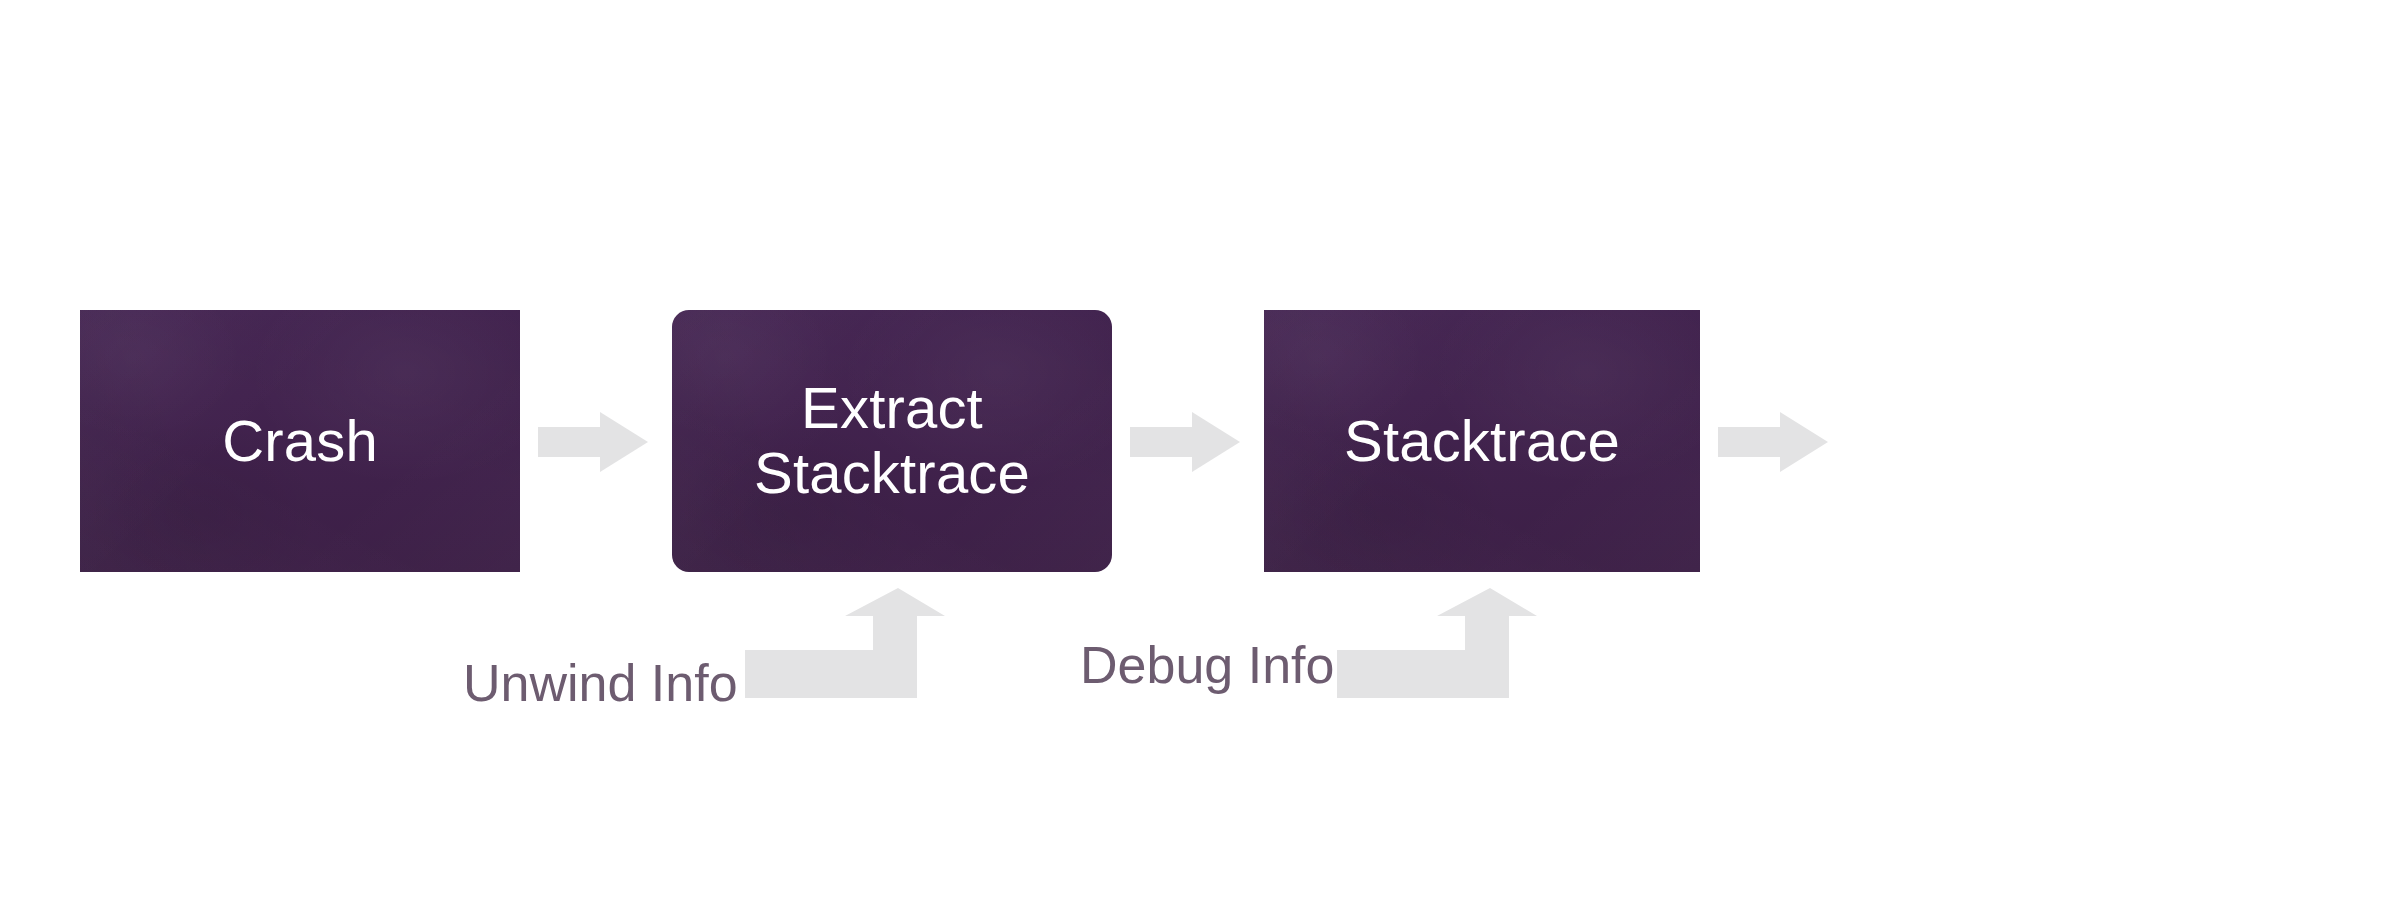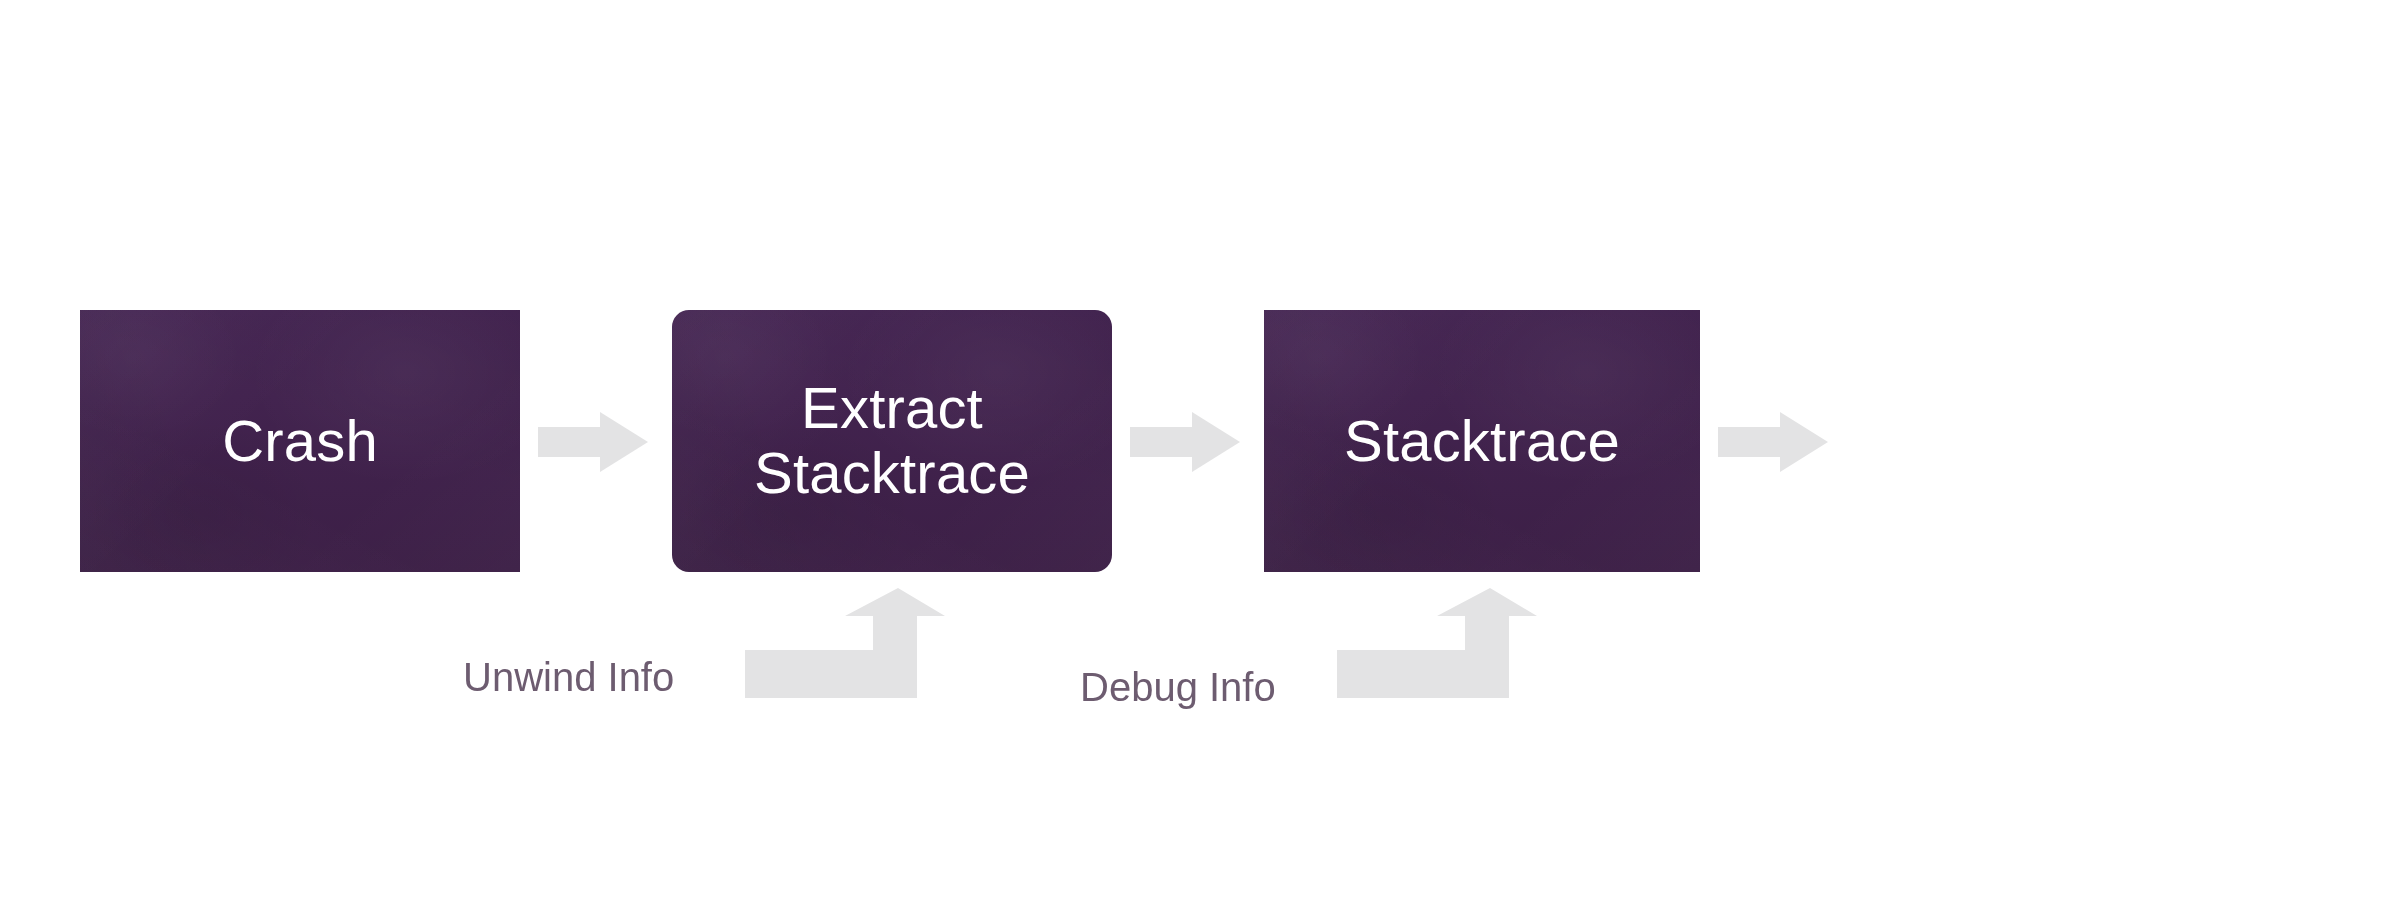--- a/index.html
+++ b/index.html
@@ -82,27 +82,27 @@
   }
   .arrow-bent svg { display: block; width: 100%; height: 100%; }
 
   #bent-unwind { left: 745px;  top: 588px; }
   #bent-debug  { left: 1337px; top: 588px; }
 
   
   .feed-label {
     position: absolute;
     color: #6D5C70;
-    font-size: 40px;
+    font-size: 52px;
     line-height: 1;
     font-weight: 400;
     white-space: nowrap;
   }
   #label-unwind { left: 463px;  top: 657px; }
-  #label-debug  { left: 1080px; top: 667px; }
+  #label-debug  { left: 1080px; top: 639px; }
 </style>
 </head>
 <body>
 
 <div id="stage">
 
   <div class="proc-box" id="box-crash">
     <span class="label">Crash</span>
   </div>
 

